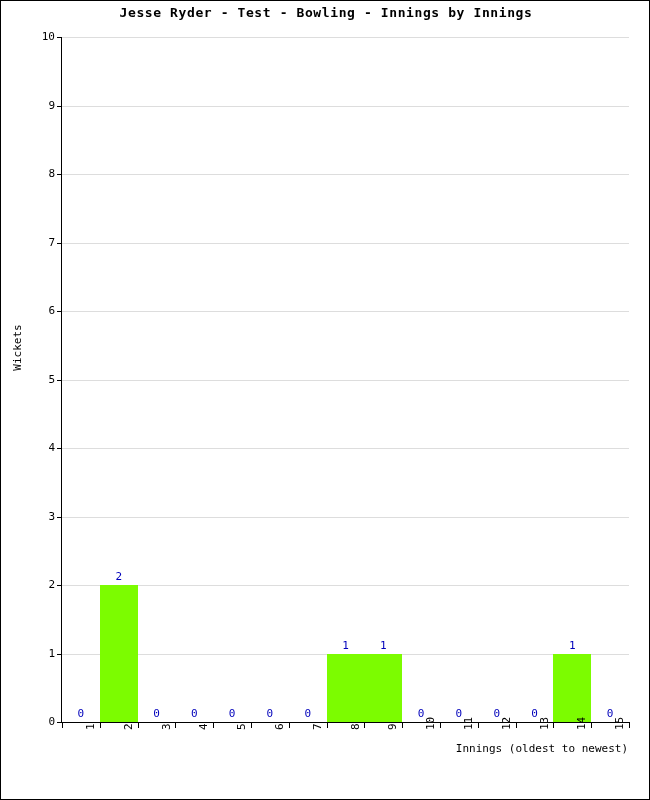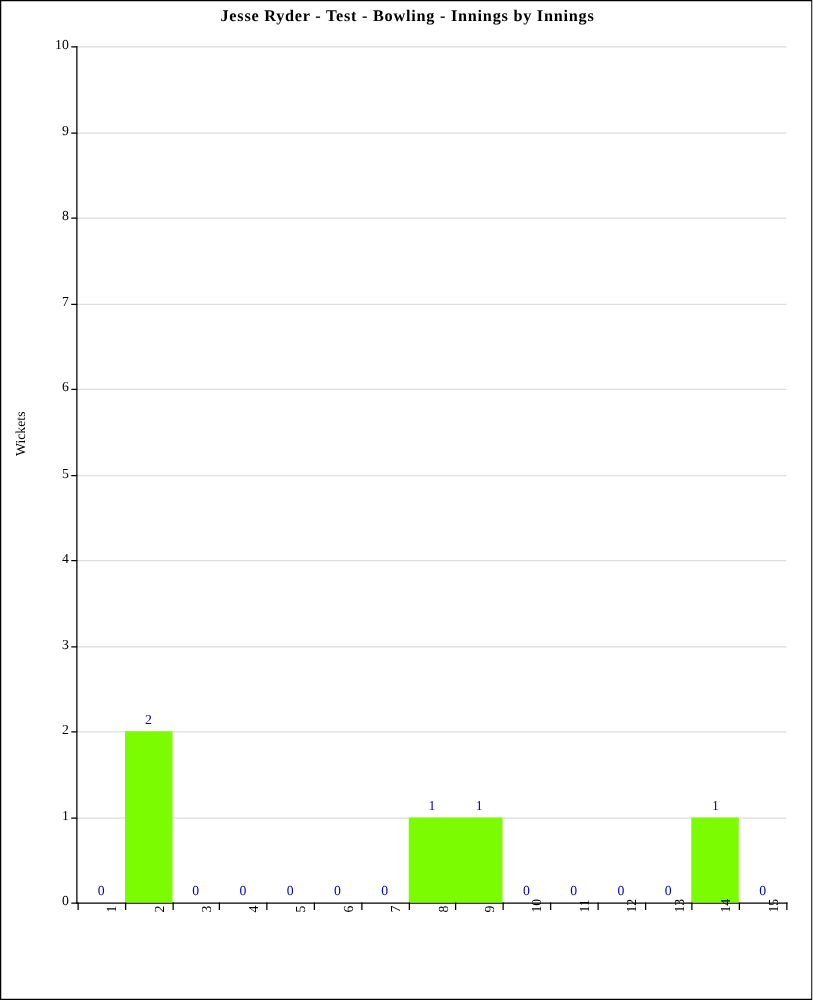--- a/index.html
+++ b/index.html
@@ -15,21 +15,20 @@
     overflow: hidden;
   }
 
   #page {
     position: relative;
     width: 650px;
     height: 800px;
     box-sizing: border-box;
     border: 1px solid #000000;
     background: #ffffff;
-    font-family: Liberation Serif, serif;
   }
 
   
   #chart-title {
     position: absolute;
     left: 0;
     top: 4px;
     width: 650px;
     text-align: center;
     font-size: 13px;
@@ -262,15 +261,16 @@
       <div class="xtick-label" style="left: 348.5px;">8</div>
       <div class="xtick-label" style="left: 386.3px;">9</div>
       <div class="xtick-label" style="left: 424.1px;">10</div>
       <div class="xtick-label" style="left: 461.9px;">11</div>
       <div class="xtick-label" style="left: 499.7px;">12</div>
       <div class="xtick-label" style="left: 537.5px;">13</div>
       <div class="xtick-label" style="left: 575.3px;">14</div>
       <div class="xtick-label" style="left: 613.1px;">15</div>
     </div>
 
+  <div id="x-axis-title">Innings (oldest to newest)</div>
 
 
 </div>
 
 </body></html>

